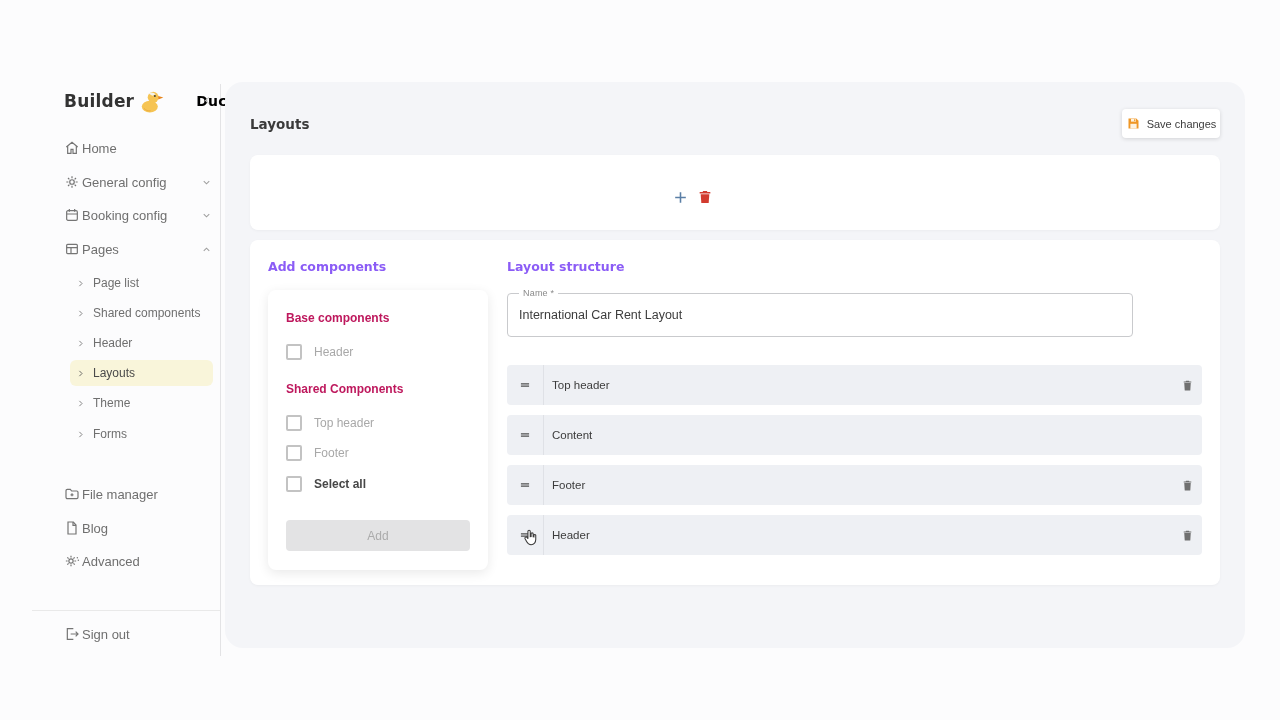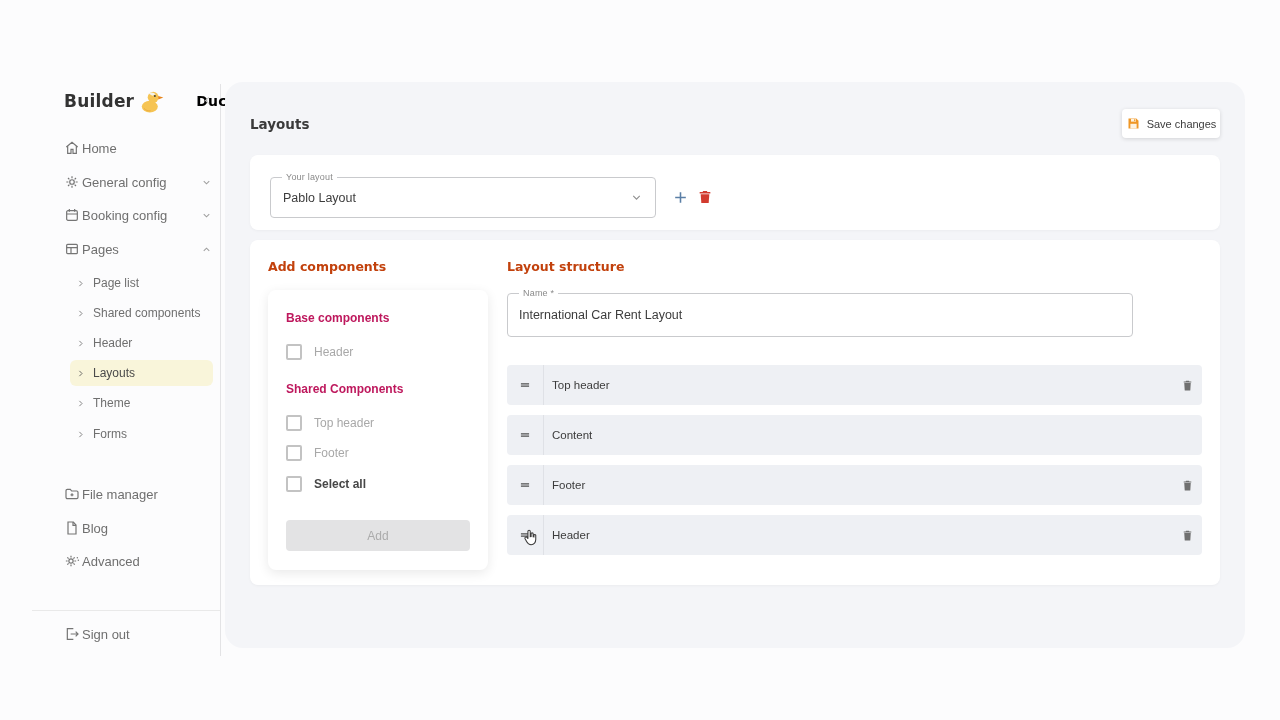--- a/index.html
+++ b/index.html
@@ -31,21 +31,21 @@
   .card1 { left:250px; top:155px; width:970px; height:75px; }
   .card2 { left:250px; top:240px; width:970px; height:345px; }
 
   .outlined { border:1px solid #c9cacd; border-radius:4px; background:#fff; }
   .float-label { position:absolute; top:-6px; left:11px; background:#fff; padding:0 4px; font-size:9px; color:#8a8a8a; letter-spacing:.2px; }
   .select-field { left:270px; top:177px; width:386px; height:41px; display:flex; align-items:center; cursor:pointer; }
   .select-value { margin-left:12px; font-size:12.5px; color:#3c3c3c; flex:1; }
   .select-chev { margin-right:12px; }
   .icon-btn { width:24px; height:24px; display:flex; align-items:center; justify-content:center; cursor:pointer; }
 
-  .sec-title { font-family:"DejaVu Sans", sans-serif; font-weight:bold; font-size:12.5px; color:#c2410c; }
+  .sec-title { font-family:"DejaVu Sans", sans-serif; font-weight:bold; font-size:12.5px; color:#8b5cf6; }
   .inner-card { left:268px; top:290px; width:220px; height:280px; background:#fff; border-radius:8px; box-shadow:0 3px 12px rgba(0,0,0,.09); }
   .grp-title { font-size:12px; font-weight:bold; color:#be185d; }
   .cb-row { display:flex; align-items:center; gap:12px; height:20px; }
   .checkbox { width:16px; height:16px; border:2px solid #c3c3c3; border-radius:2px; background:#fff; cursor:pointer; flex:none; }
   .cb-lbl { font-size:12px; color:#a8a8a8; }
   .cb-lbl.dark { color:#474747; font-weight:bold; }
   .add-btn { left:286px; top:520px; width:184px; height:31px; background:#e3e3e4; border-radius:4px; display:flex; align-items:center; justify-content:center; font-size:12px; color:#ababab; cursor:default; }
 
   .name-field { left:507px; top:293px; width:626px; height:44px; display:flex; align-items:center; }
   .name-value { margin-left:11px; font-size:12.5px; color:#3c3c3c; }
@@ -221,27 +221,20 @@
       <path d="M4 4h12.5L20 7.5V20H4z" fill="#ef9726" rx="2"></path>
       <rect x="8" y="4.5" width="8" height="4.5" fill="#fdf3e2"></rect>
       <rect x="7" y="12.5" width="10" height="7.5" fill="#fdf3e2"></rect>
       <rect x="13" y="5.2" width="2" height="3" fill="#ef9726"></rect>
     </svg>
     <span>Save changes</span>
   </div>
 
   <div class="abs card card1"></div>
 
-  <div class="abs outlined select-field">
-    <span class="float-label">Your layout</span>
-    <span class="select-value">Pablo Layout</span>
-    <svg class="select-chev" width="13" height="13" viewBox="0 0 24 24">
-        <path d="M6 9l6 6 6-6" fill="none" stroke="#8f8f8f" stroke-width="2"></path>
-      </svg>
-  </div>
 
   <div class="abs icon-btn" style="left:668px; top:185px;">
     <svg width="17" height="17" viewBox="0 0 24 24">
         <path d="M12 4.5v15M4.5 12h15" fill="none" stroke="#5b7fa6" stroke-width="2.2"></path>
       </svg>
   </div>
   <div class="abs icon-btn" style="left:693px; top:185px;">
     <svg width="16" height="16" viewBox="0 0 24 24">
         <g fill="#d23b2f">
           <path d="M9.2 3h5.6l.8 1.6H20v2H4v-2h4.4z"></path>

